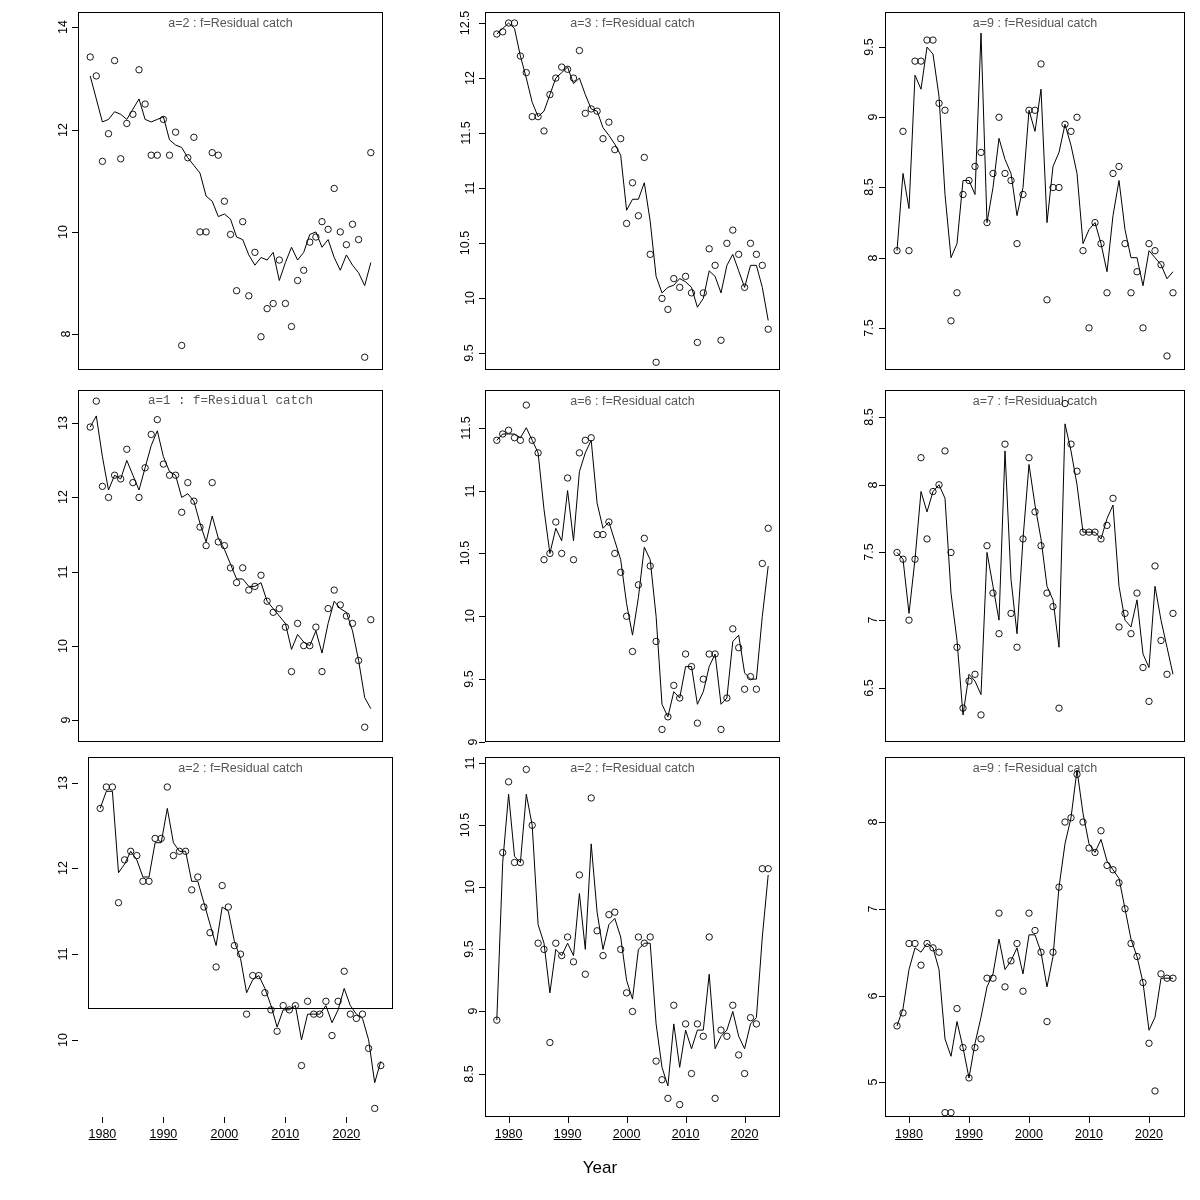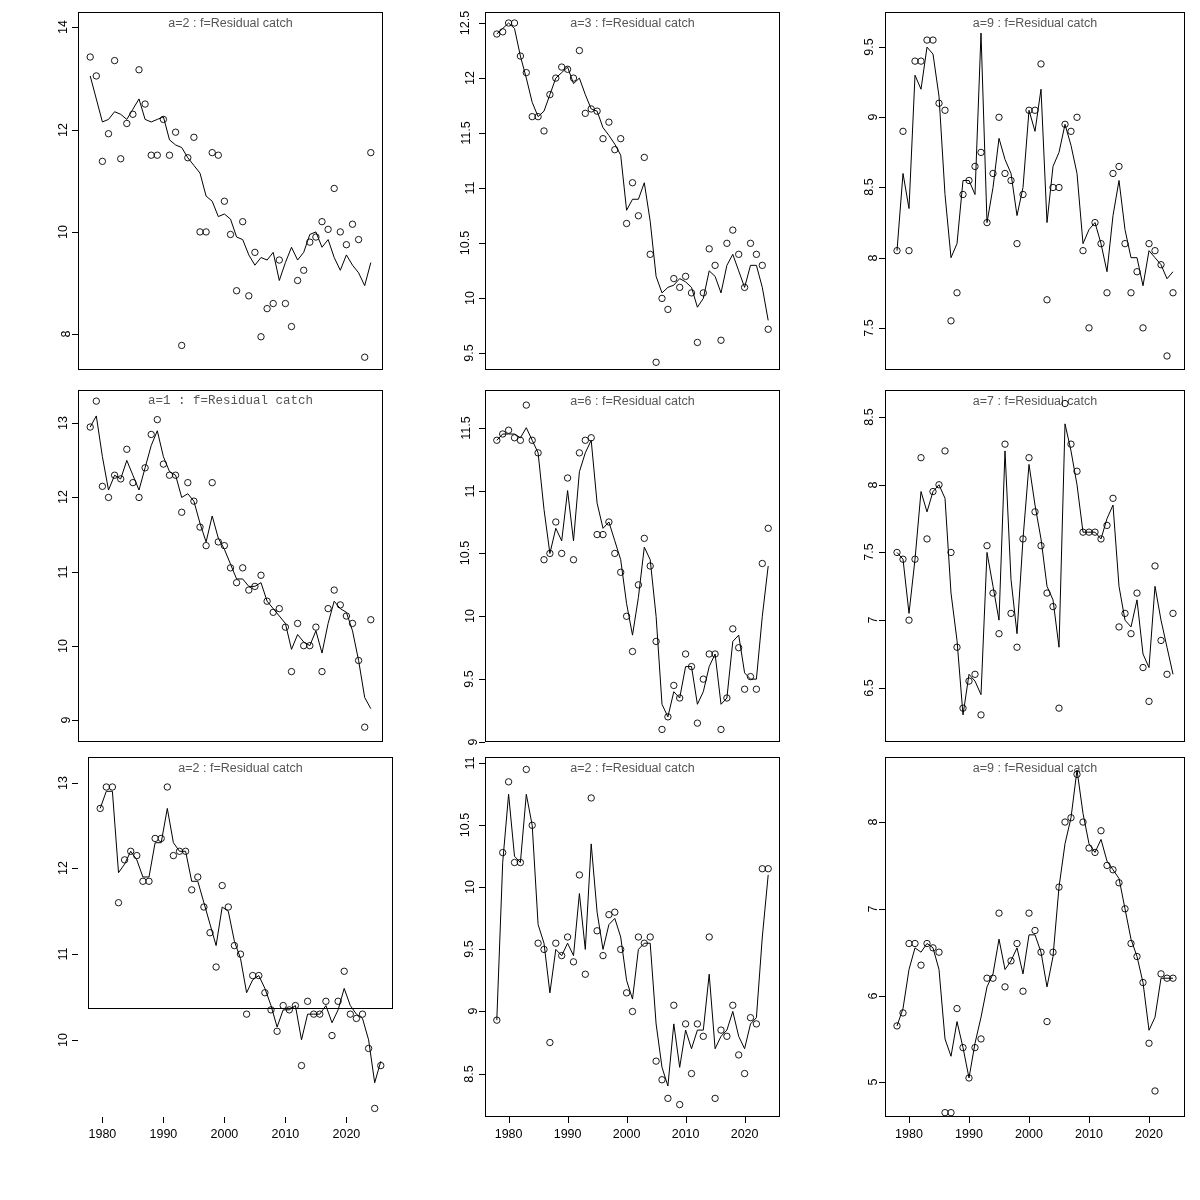--- a/index.html
+++ b/index.html
@@ -4,21 +4,21 @@
 <style>
   html,body{margin:0;padding:0;background:#ffffff;}
   body{width:1200px;height:1200px;font-family:"Liberation Sans",sans-serif;color:#000;overflow:hidden;}
   #root{position:relative;width:1200px;height:1200px;}
   .panel{position:absolute;box-sizing:border-box;}
   .plotbox{position:absolute;left:0;top:0;width:100%;height:100%;border:1px solid #000;box-sizing:border-box;background:#fff;}
   .panel-title{position:absolute;top:4px;left:0;width:100%;text-align:center;font-size:12.5px;color:#555;white-space:nowrap;pointer-events:none;}
   svg{position:absolute;left:0;top:0;overflow:visible;}
   .ytick{position:absolute;right:0;transform:translateY(-50%);font-size:12.5px;text-align:right;white-space:nowrap;}
   .ytick span{display:inline-block;transform:rotate(-90deg);transform-origin:center center;}
-  .xtick{position:absolute;top:0;transform:translateX(-50%);font-size:12.5px;white-space:nowrap;}
+  .xtick{position:absolute;top:0;transform:translateX(-50%);font-size:12.5px;white-space:nowrap;text-decoration:underline;}
   .tickmark{position:absolute;background:#000;}
   #xaxis-title{position:absolute;left:0;width:1200px;text-align:center;font-size:17px;}
 </style>
 </head>
 <body>
 
 <div id="root">
     <div class="panel" style="left: 78px; top: 12px; width: 305px; height: 358px;">
       <div class="plotbox"></div>
       <div class="panel-title">a=2 :  f=Residual catch</div>
@@ -620,13 +620,14 @@
     <div class="xtick" style="left: 909px; top: 1127px;">1980</div>
     <div class="tickmark" style="left: 909px; top: 1117px; width: 1px; height: 6px;"></div>
     <div class="xtick" style="left: 969px; top: 1127px;">1990</div>
     <div class="tickmark" style="left: 969px; top: 1117px; width: 1px; height: 6px;"></div>
     <div class="xtick" style="left: 1029px; top: 1127px;">2000</div>
     <div class="tickmark" style="left: 1029px; top: 1117px; width: 1px; height: 6px;"></div>
     <div class="xtick" style="left: 1089px; top: 1127px;">2010</div>
     <div class="tickmark" style="left: 1089px; top: 1117px; width: 1px; height: 6px;"></div>
     <div class="xtick" style="left: 1149px; top: 1127px;">2020</div>
     <div class="tickmark" style="left: 1149px; top: 1117px; width: 1px; height: 6px;"></div>
+    <div id="xaxis-title" style="top: 1158px;">Year</div>
   </div>
 
 </body></html>

